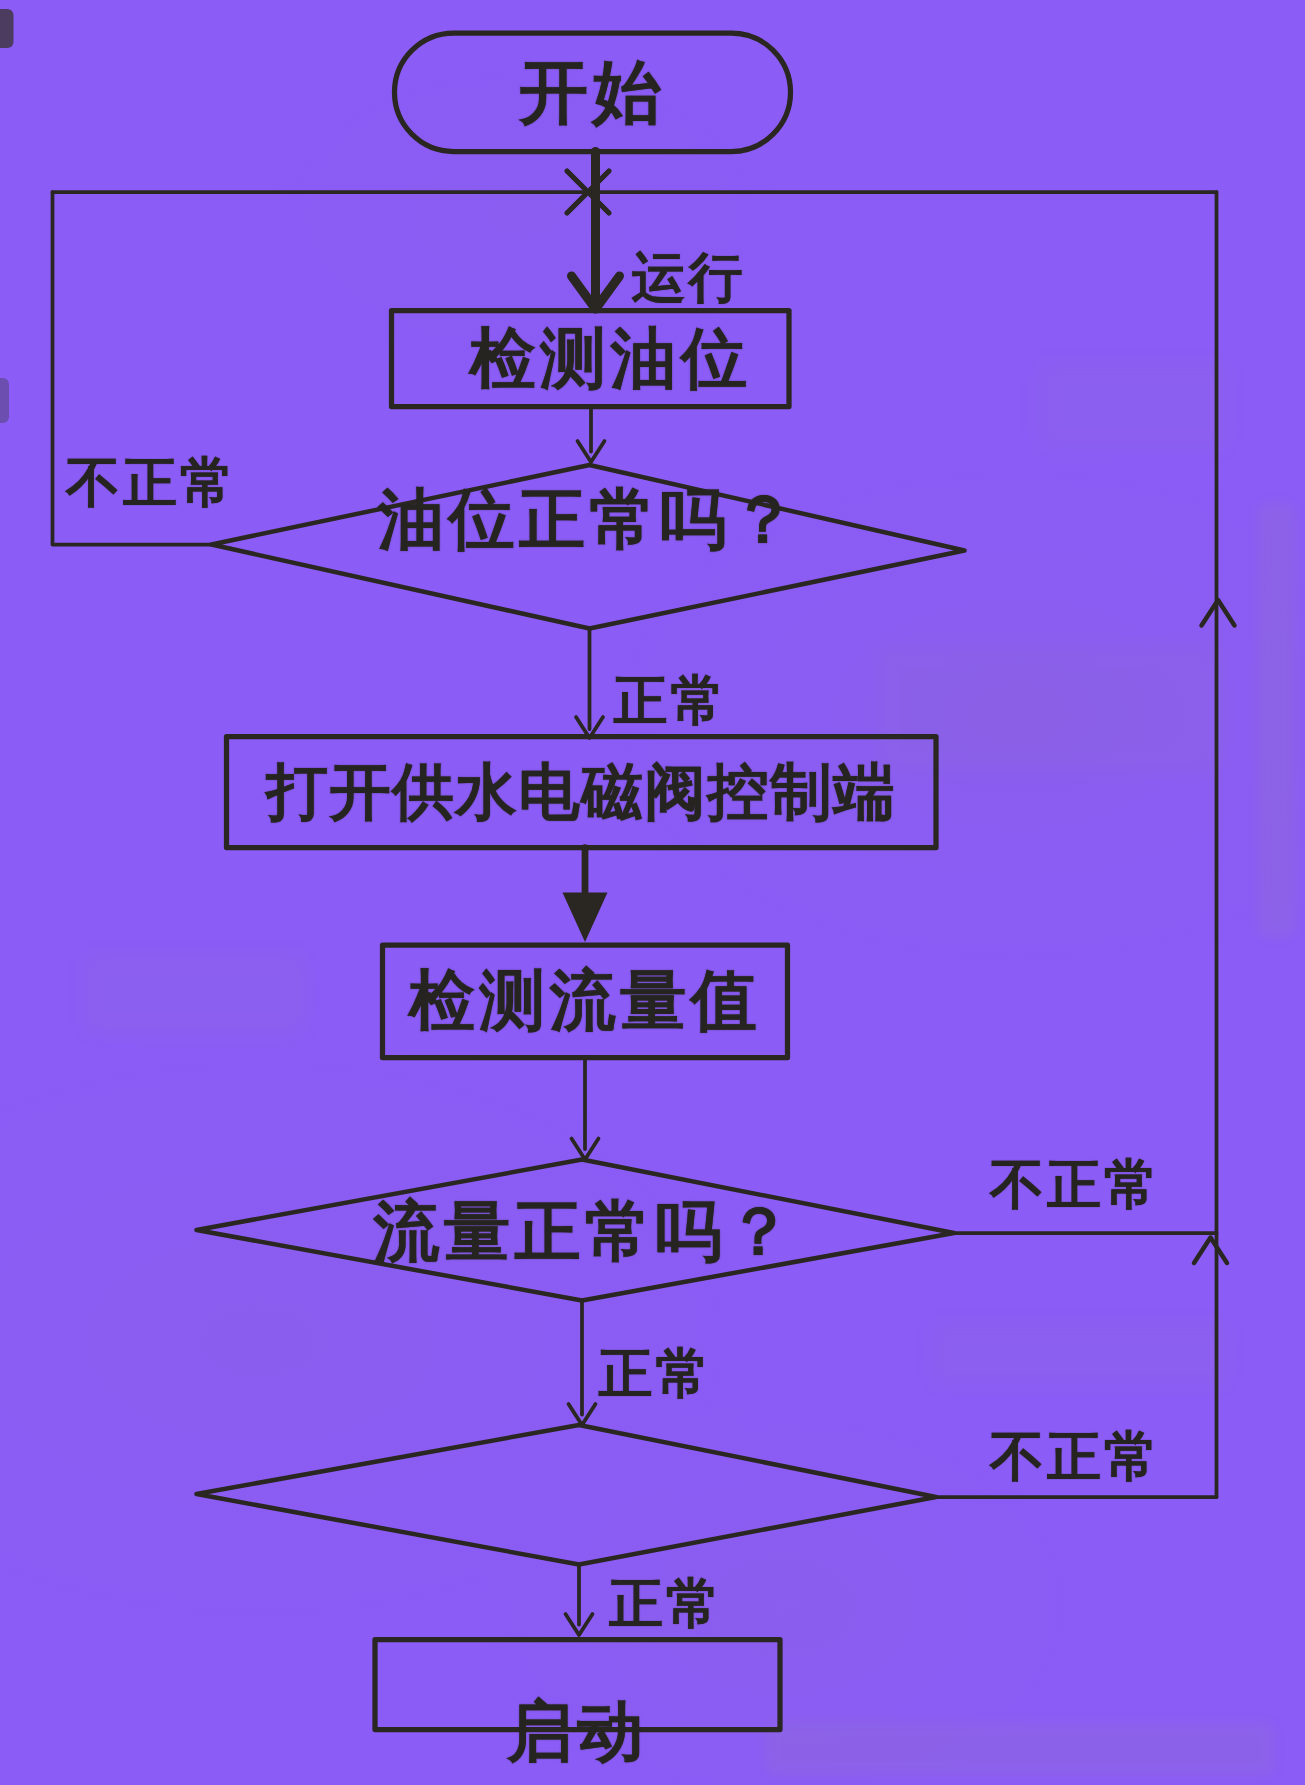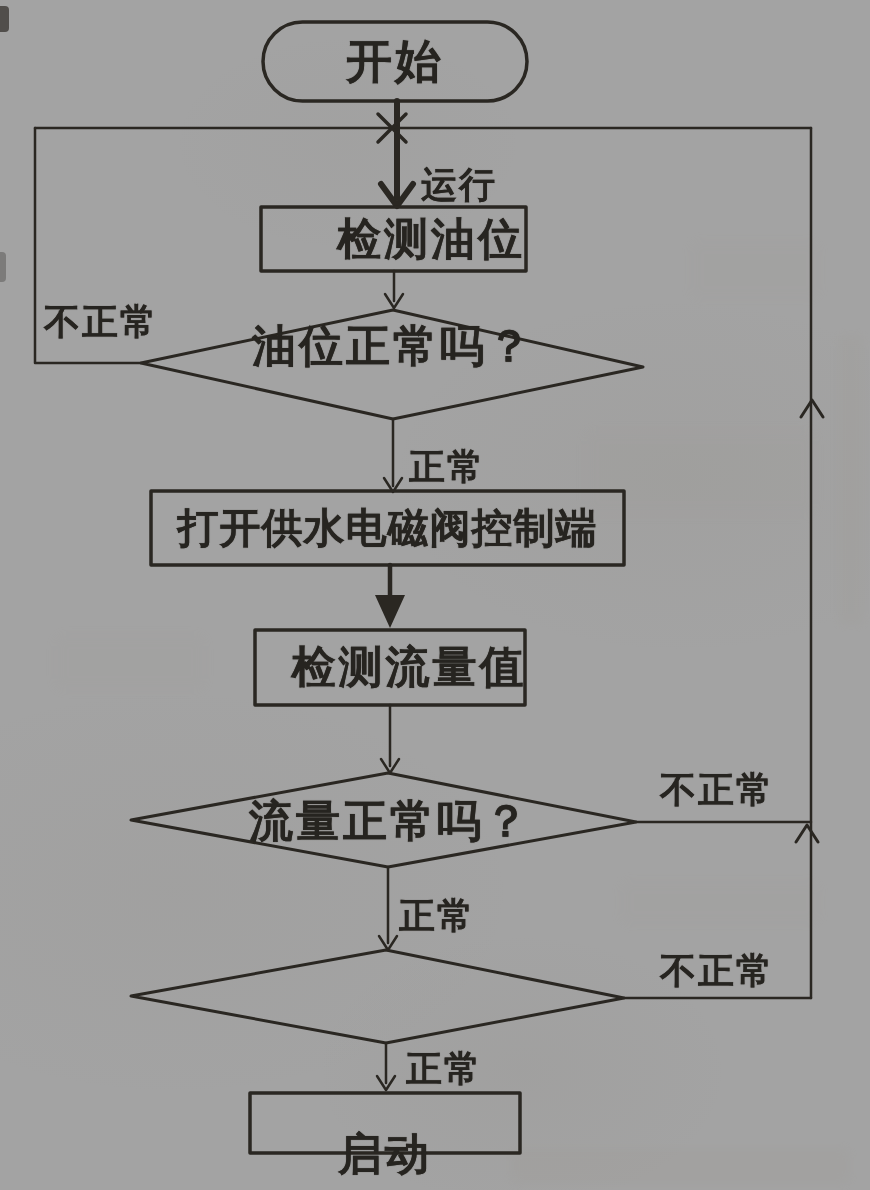--- a/index.html
+++ b/index.html
@@ -1,19 +1,19 @@
 <!DOCTYPE html>
 <html><head>
 <meta charset="utf-8">
 <style>
   html,body{margin:0;padding:0;background:#e8e6e1;}
   .page{
     position:relative;
     width:870px;height:1190px;
-    background:#a3a3a3;
+    background:#8b5cf6;
     overflow:hidden;
     font-family:"DejaVu Sans","Liberation Sans",sans-serif;
     color:#262420;
   }
   
   .page::before{
     content:"";
     position:absolute;inset:0;
     background:
       radial-gradient(420px 260px at 78% 40%, rgba(120,112,100,0.06), transparent 70%),
@@ -99,27 +99,27 @@
       <polygon points="386,950 624,998 386,1043 131,996" stroke-width="3"></polygon>
       <path d="M386 1043 V1083"></path>
       <path d="M377 1076 L386 1090 L395 1076"></path>
 
       <rect x="250" y="1093" width="270" height="60" stroke-width="3.5"></rect>
     </g>
   </svg>
 
   <div class="node fs46" style="left:263px;top:22px;width:264px;height:79px;">开始</div>
 
-  <div class="node fs44" style="left:261px;top:207px;width:292px;height:64px;margin-left:24px;">检测油位</div>
+  <div class="node fs44" style="left:261px;top:207px;width:292px;height:64px;">检测油位</div>
 
   <div class="node fs44" style="left:143px;top:318px;width:500px;height:56px;text-align:right;">油位正常吗？</div>
 
   <div class="node fs41" style="left:151px;top:491px;width:473px;height:74px;">打开供水电磁阀控制端</div>
 
-  <div class="node fs44" style="left:255px;top:630px;width:270px;height:75px;margin-left:19px;">检测流量值</div>
+  <div class="node fs44" style="left:255px;top:630px;width:270px;height:75px;">检测流量值</div>
 
   <div class="node fs44" style="left:145px;top:793px;width:490px;height:56px;">流量正常吗？</div>
 
 
   <div class="node fs44" style="left:250px;top:1093px;width:270px;height:60px;margin-top:31px;">启动</div>
 
   <div class="lbl fs36" style="left:421px;top:161px;">运行</div>
 
   <div class="lbl fs36" style="left:44px;top:298px;">不正常</div>
 

